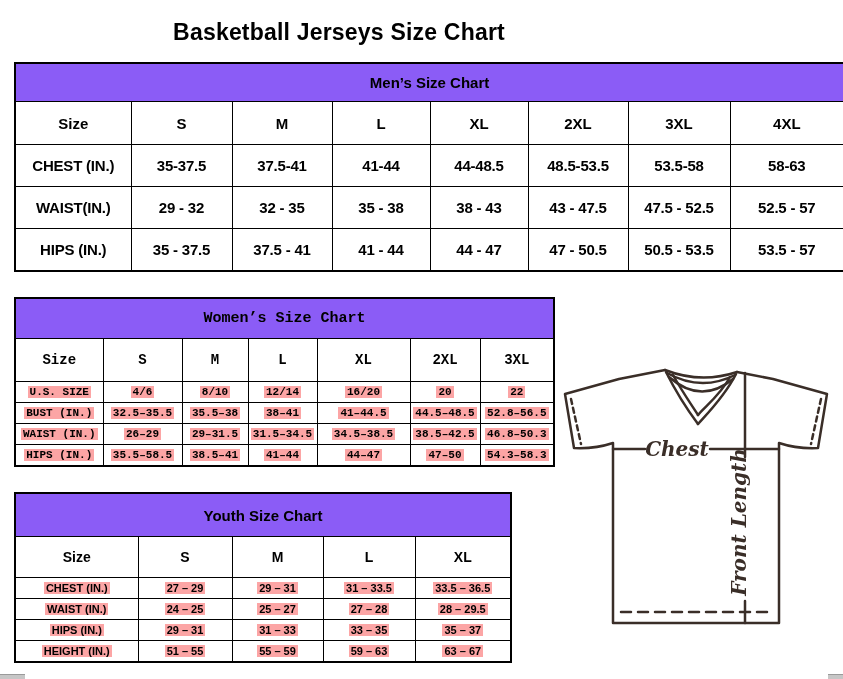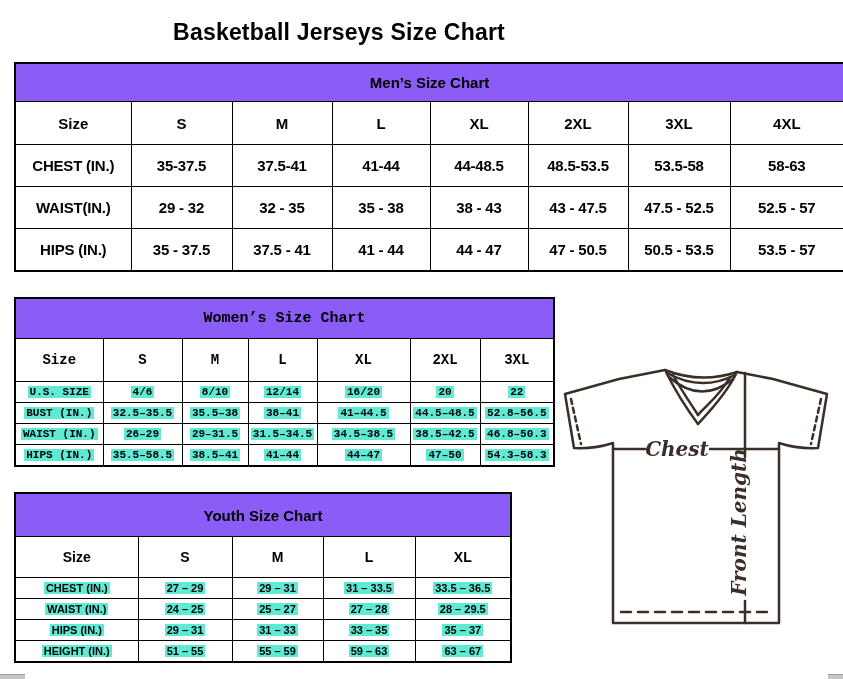--- a/index.html
+++ b/index.html
@@ -23,21 +23,21 @@
   .mens tr.cols td{height:42px;font-size:15px;}
   .mens tr.data td{height:41px;font-size:15px;letter-spacing:-0.2px;}
   
   .womens tr.band td{height:39px;}
   .womens tr.cols td{height:42px;font-size:14px;}
   .womens tr.data td{height:20px;font-size:11px;}
   
   .youth tr.band td{height:42px;margin-left:42px;}
   .youth tr.cols td{height:40px;font-size:14px;}
   .youth tr.data td{height:20px;font-size:11px;}
-  .hl{background:#5eead4;padding:0 2px;}
+  .hl{background:#fca5a5;padding:0 2px;}
   
   .jersey{position:absolute;left:555px;top:360px;width:288px;height:300px;}
   .jersey text{
     font-family:"DejaVu Serif","Liberation Serif",serif;
     font-weight:bold;font-style:italic;font-size:20px;fill:#3a2e28;
   }
   .sb-frag{position:absolute;height:4px;background:#c6c6c6;border-top:1px solid #9a9a9a;}
 </style>
 </head>
 <body>

